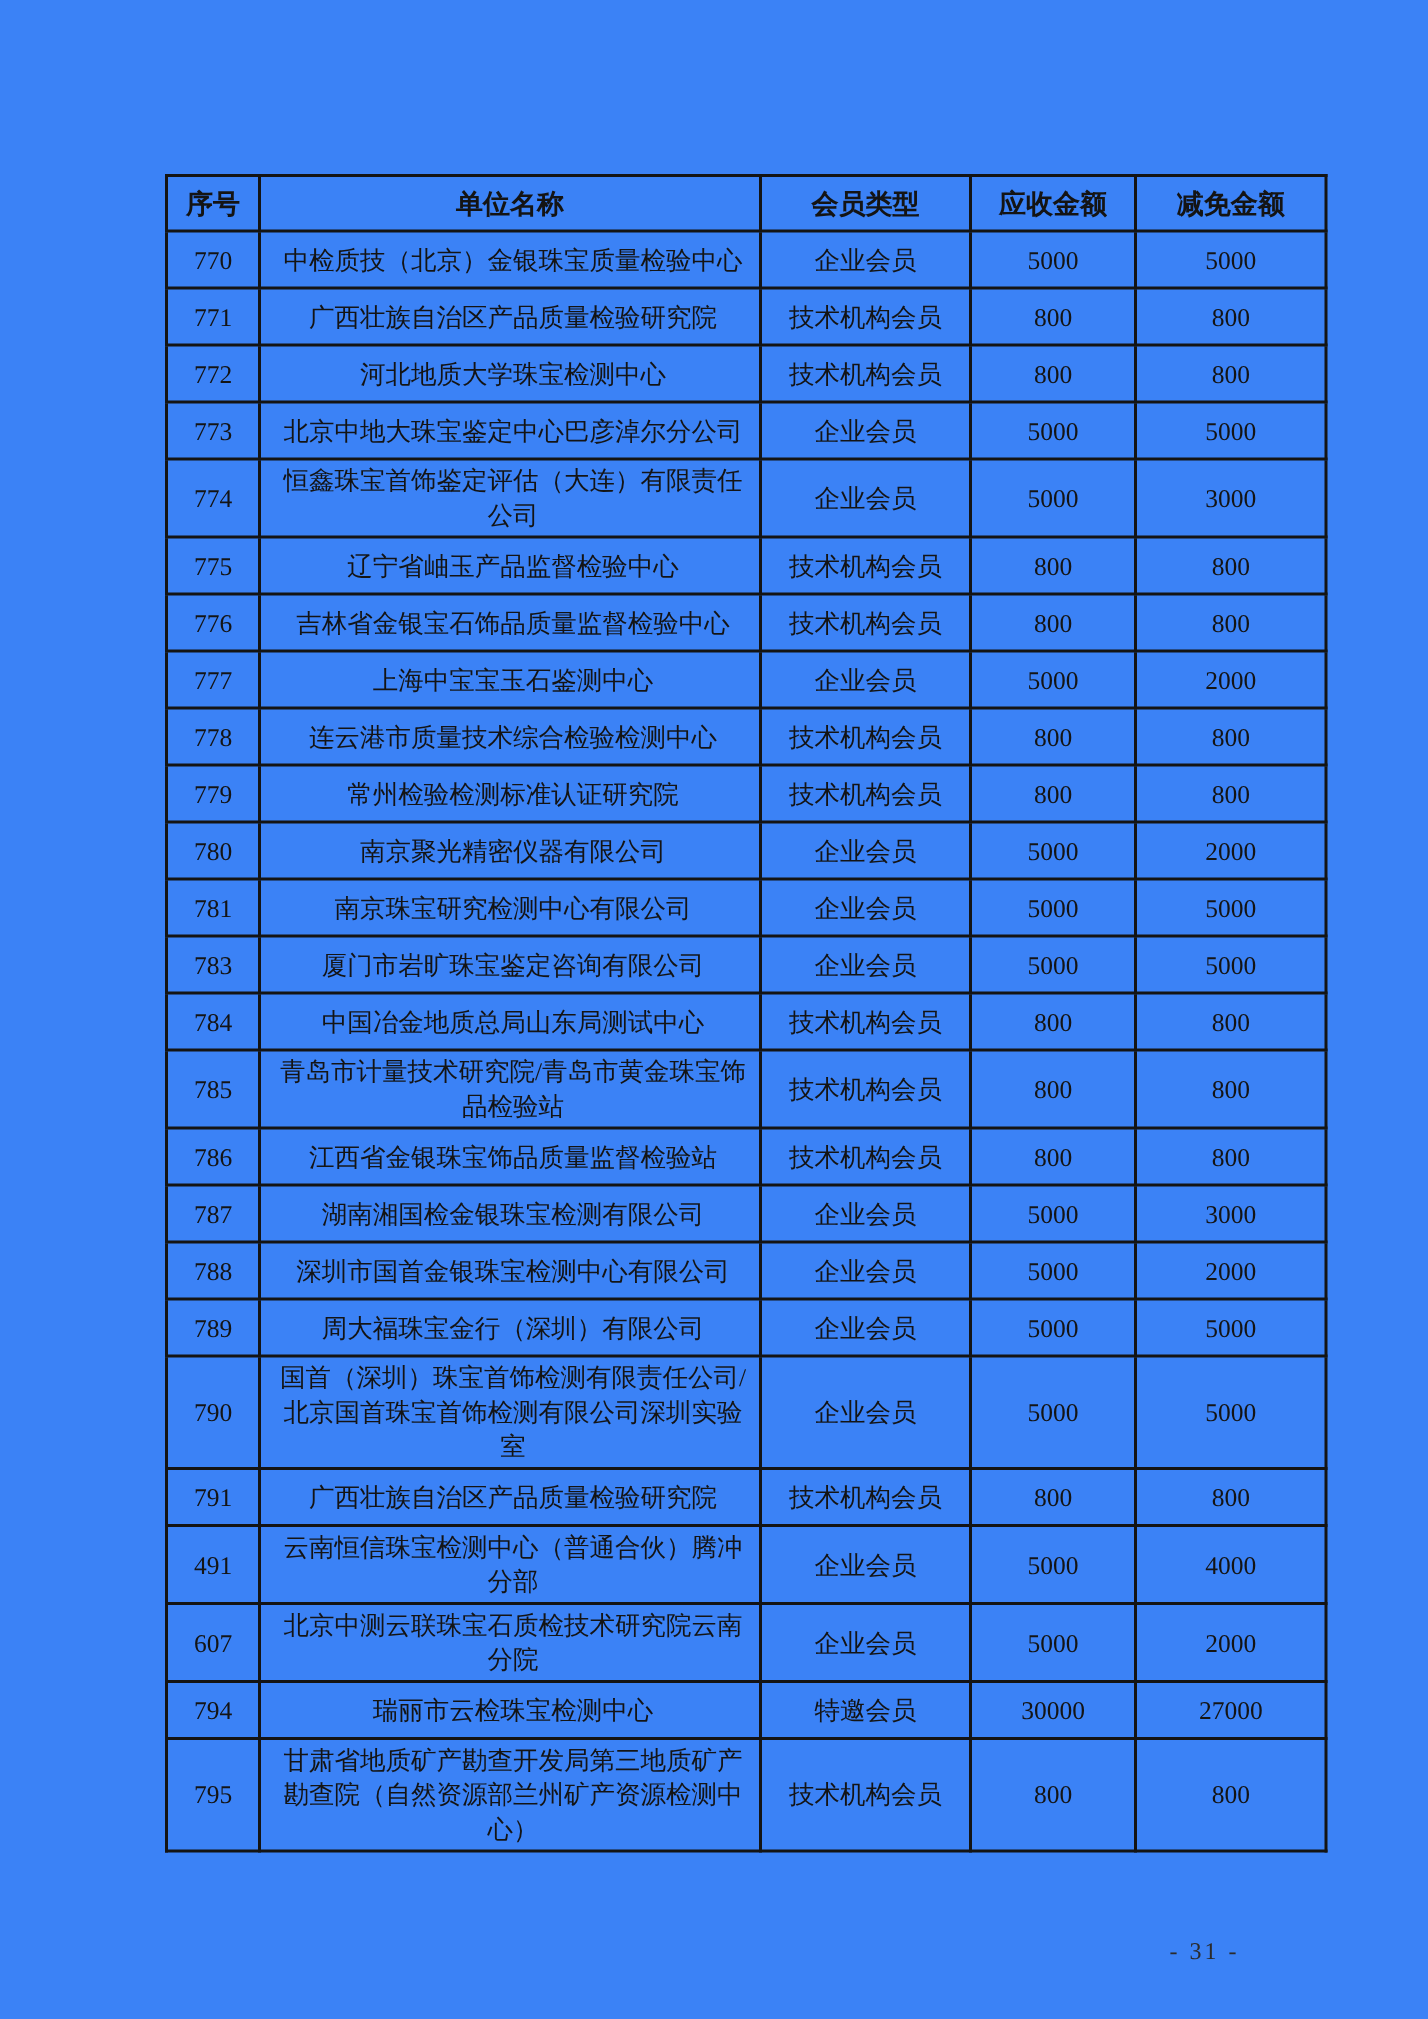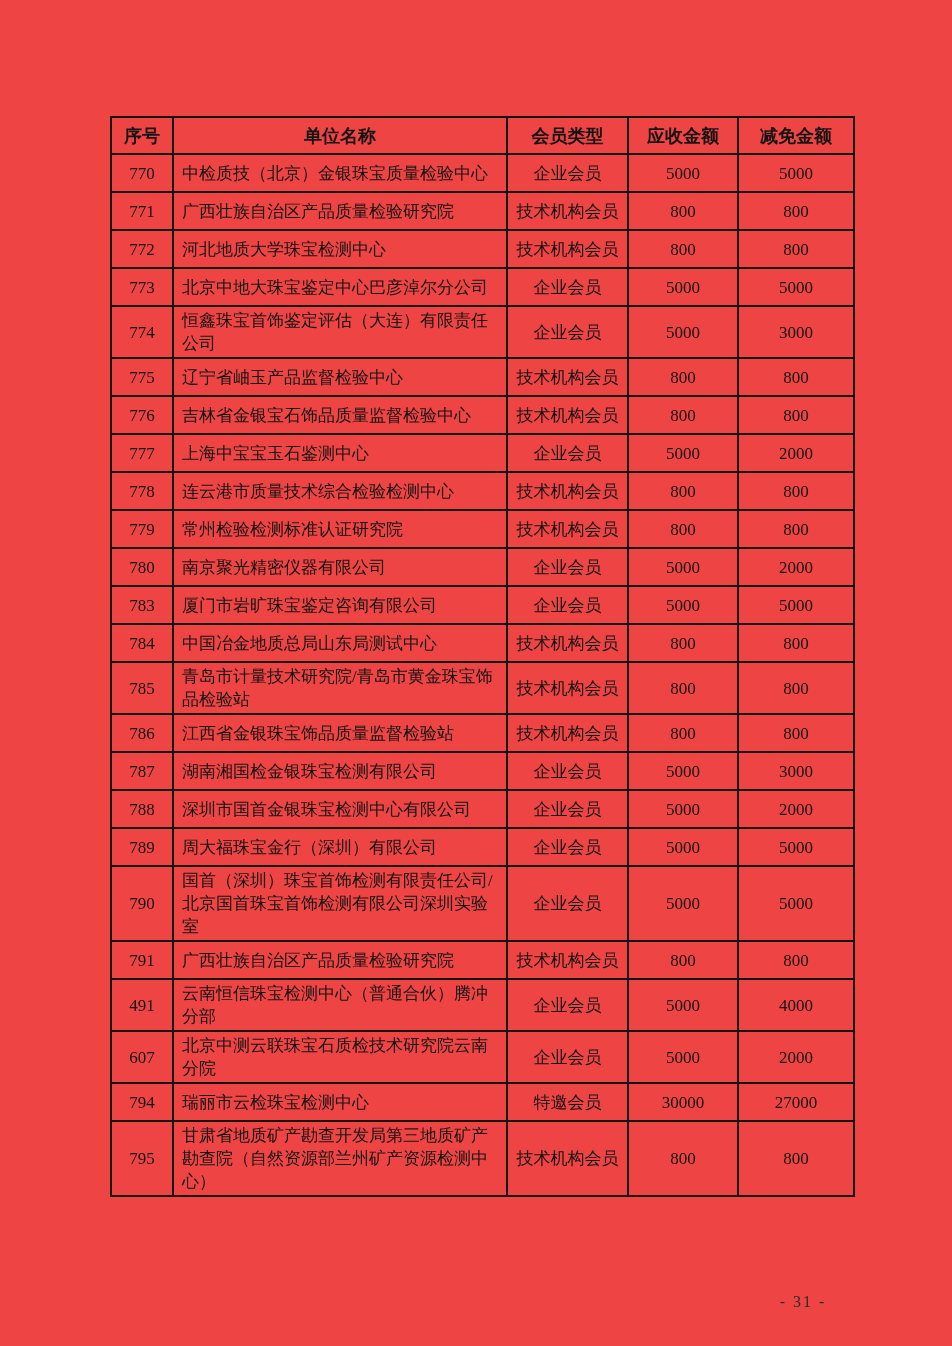--- a/index.html
+++ b/index.html
@@ -5,21 +5,21 @@
   * { margin: 0; padding: 0; box-sizing: border-box; }
   html, body { background: #e8e8e8; }
   body {
     width: 952px; height: 1346px;
     position: relative;
     font-family: "Liberation Serif", "DejaVu Serif", serif;
   }
   .page {
     position: absolute; left: 0; top: 0;
     width: 952px; height: 1346px;
-    background: #ef4444;
+    background: #3b82f6;
     overflow: hidden;
   }
   table.fee-table {
     position: absolute;
     left: 110px; top: 116px;
     width: 731px;
     border-collapse: collapse;
     table-layout: fixed;
     color: #141414;
   }
@@ -34,25 +34,25 @@
     text-align: center;
     font-family: "Liberation Sans", sans-serif;
   }
   .fee-table td {
     font-size: 17px;
     height: 38px;
     line-height: 23px;
     padding: 2px 4px;
   }
   .c-no    { width: 62px;  text-align: center; }
-  .c-name  { width: 334px; text-align: left; }
+  .c-name  { width: 334px; text-align: center; }
   td.c-name { padding-left: 8px; padding-right: 4px; }
-  .c-type  { width: 121px; text-align: center; }
+  .c-type  { width: 140px; text-align: center; }
   .c-recv  { width: 110px; text-align: center; }
-  .c-redu  { width: 116px; text-align: center; }
+  .c-redu  { width: 127px; text-align: center; }
   .page-number {
     position: absolute;
     top: 1293px;
     left: 758px;
     width: 90px;
     text-align: center;
     font-size: 16px;
     color: #2b2b2b;
     letter-spacing: 2px;
   }
@@ -161,20 +161,27 @@
   </tr>
 
   <tr>
     <td class="c-no">780</td>
     <td class="c-name">南京聚光精密仪器有限公司</td>
     <td class="c-type">企业会员</td>
     <td class="c-recv">5000</td>
     <td class="c-redu">2000</td>
   </tr>
 
+  <tr>
+    <td class="c-no">781</td>
+    <td class="c-name">南京珠宝研究检测中心有限公司</td>
+    <td class="c-type">企业会员</td>
+    <td class="c-recv">5000</td>
+    <td class="c-redu">5000</td>
+  </tr>
 
 
   <tr>
     <td class="c-no">783</td>
     <td class="c-name">厦门市岩旷珠宝鉴定咨询有限公司</td>
     <td class="c-type">企业会员</td>
     <td class="c-recv">5000</td>
     <td class="c-redu">5000</td>
   </tr>
 

